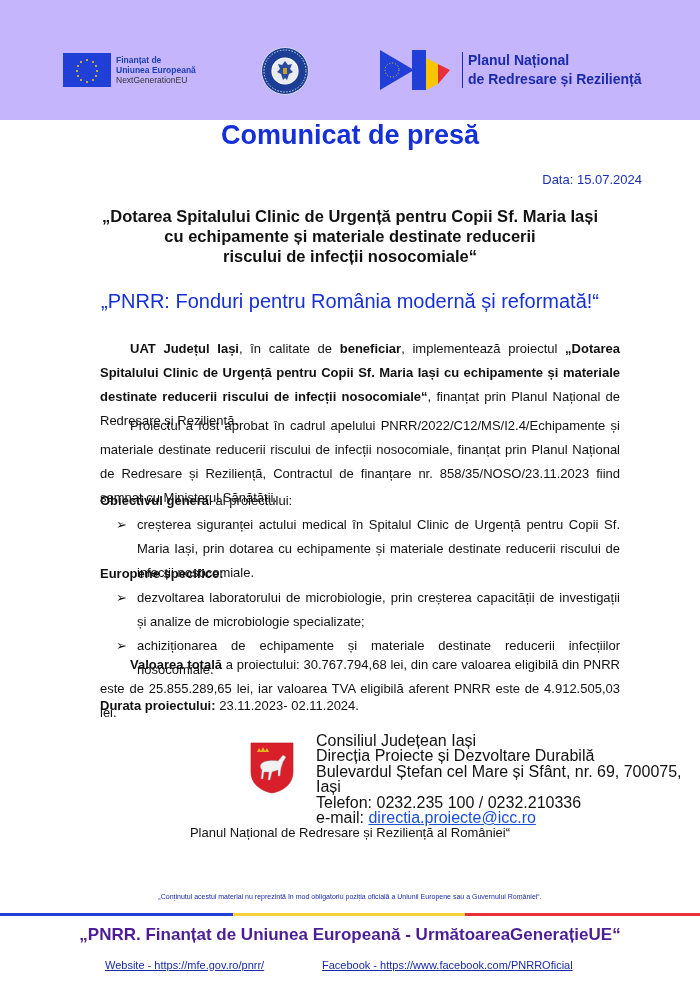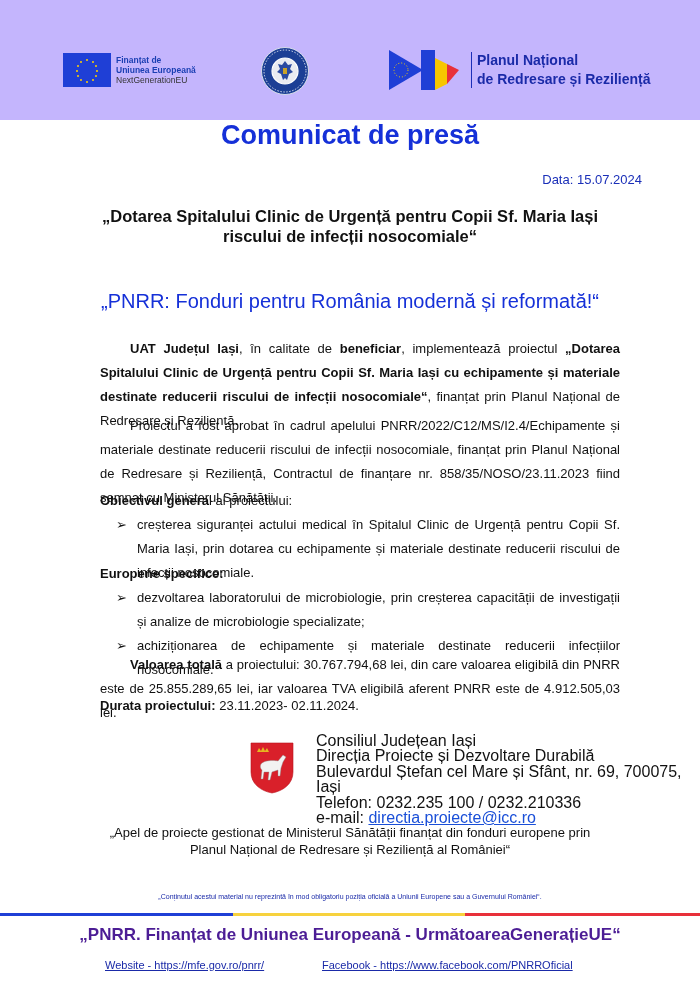--- a/index.html
+++ b/index.html
@@ -5,21 +5,21 @@
   html, body { margin:0; padding:0; }
   body { width:700px; height:990px; background:#ffffff; font-family:"Liberation Sans", sans-serif; color:#111; position:relative; overflow:hidden; }
   .header { position:absolute; left:0; top:0; width:700px; height:120px; background:#c4b5fd; }
   .eu-logo { position:absolute; left:63px; top:53px; display:flex; align-items:center; }
   .eu-flag { width:48px; height:34px; background:#1f3fd6; position:relative; }
   .eu-flag .star { position:absolute; width:2px; height:2px; background:#ffd200; border-radius:50%; }
   .eu-text { margin-left:5px; font-size:8.5px; line-height:10px; }
   .eu-text .b { color:#1b3fb3; font-weight:bold; }
   .eu-text .n { color:#333; }
   .gov-seal { position:absolute; left:261px; top:47px; width:46px; height:46px; border-radius:50%; background:#1c3f95; border:1px solid #d6dde8; display:flex; align-items:center; justify-content:center; }
-  .pnrr-logo { position:absolute; left:380px; top:48px; display:flex; align-items:center;margin-left:9px; }
+  .pnrr-logo { position:absolute; left:380px; top:48px; display:flex; align-items:center; }
   .pnrr-mark { width:80px; height:44px; position:relative; }
   .pnrr-sep { width:1px; height:36px; background:#1b2fb8; margin-left:2px; }
   .pnrr-text { margin-left:5px; color:#1a2aa8; font-weight:bold; font-size:14px; line-height:19px; }
   .title { position:absolute; left:0; width:700px; top:120px; text-align:center; font-size:27px; font-weight:bold; color:#1530d8; }
   .date { position:absolute; right:58px; top:172px; font-size:13px; color:#1a2fb8; }
   .headline { position:absolute; left:70px; width:560px; top:206px; text-align:center; font-weight:bold; font-size:16.5px; line-height:20px; color:#111; }
   .slogan { position:absolute; left:0; width:700px; top:290px; text-align:center; font-size:20px; color:#1530d8; }
   .para { position:absolute; left:100px; width:520px; font-size:13px; line-height:24px; text-align:justify; color:#111; }
   .para .ind { display:inline-block; width:30px; }
   .b { font-weight:bold; }
@@ -84,20 +84,21 @@
       <div>de Redresare și Reziliență</div>
     </div>
   </div>
 </div>
 
 <div class="title">Comunicat de presă</div>
 <div class="date">Data: 15.07.2024</div>
 
 <div class="headline">
   <div>„Dotarea Spitalului Clinic de Urgență pentru Copii Sf. Maria Iași</div>
+  <div>cu echipamente și materiale destinate reducerii</div>
   <div>riscului de infecții nosocomiale“</div>
 </div>
 
 <div class="slogan">„PNRR: Fonduri pentru România modernă și reformată!“</div>
 
 <div class="para" style="top:337px"><span class="ind"></span><span class="b">UAT Județul Iași</span><span>, în calitate de </span><span class="b">beneficiar</span><span>, implementează proiectul </span><span class="b">„Dotarea Spitalului Clinic de Urgență pentru Copii Sf. Maria Iași cu echipamente și materiale destinate reducerii riscului de infecții nosocomiale“</span><span>, finanțat prin Planul Național de Redresare și Reziliență.</span></div>
 
 <div class="para" style="top:414px"><span class="ind"></span><span>Proiectul a fost aprobat în cadrul apelului PNRR/2022/C12/MS/I2.4/Echipamente și materiale destinate reducerii riscului de infecții nosocomiale, finanțat prin Planul Național de Redresare și Reziliență, Contractul de finanțare nr. 858/35/NOSO/23.11.2023 fiind semnat cu Ministerul Sănătății.</span></div>
 
 <div class="para" style="top:489px; left:100px; width:520px">
@@ -127,21 +128,20 @@
 
 <div class="contact">
   <div>Consiliul Județean Iași</div>
   <div>Direcția Proiecte și Dezvoltare Durabilă</div>
   <div>Bulevardul Ștefan cel Mare și Sfânt, nr. 69, 700075, Iași</div>
   <div>Telefon: 0232.235 100 / 0232.210336</div>
   <div><span>e-mail: </span><a>directia.proiecte@icc.ro</a></div>
 </div>
 
 <div class="apel">
-  <div>„Apel de proiecte gestionat de Ministerul Sănătății finanțat din fonduri europene prin</div>
   <div>Planul Național de Redresare și Reziliență al României“</div>
 </div>
 
 <div class="disclaimer">„Conținutul acestui material nu reprezintă în mod obligatoriu poziția oficială a Uniunii Europene sau a Guvernului României“.</div>
 
 <div class="flagline" style="left:0;width:233px;background:#1f3fd6"></div>
 <div class="flagline" style="left:233px;width:232px;background:#f7d23e"></div>
 <div class="flagline" style="left:465px;width:235px;background:#e8303a"></div>
 
 <div class="foot-slogan">„PNRR. Finanțat de Uniunea Europeană - UrmătoareaGenerațieUE“</div>

